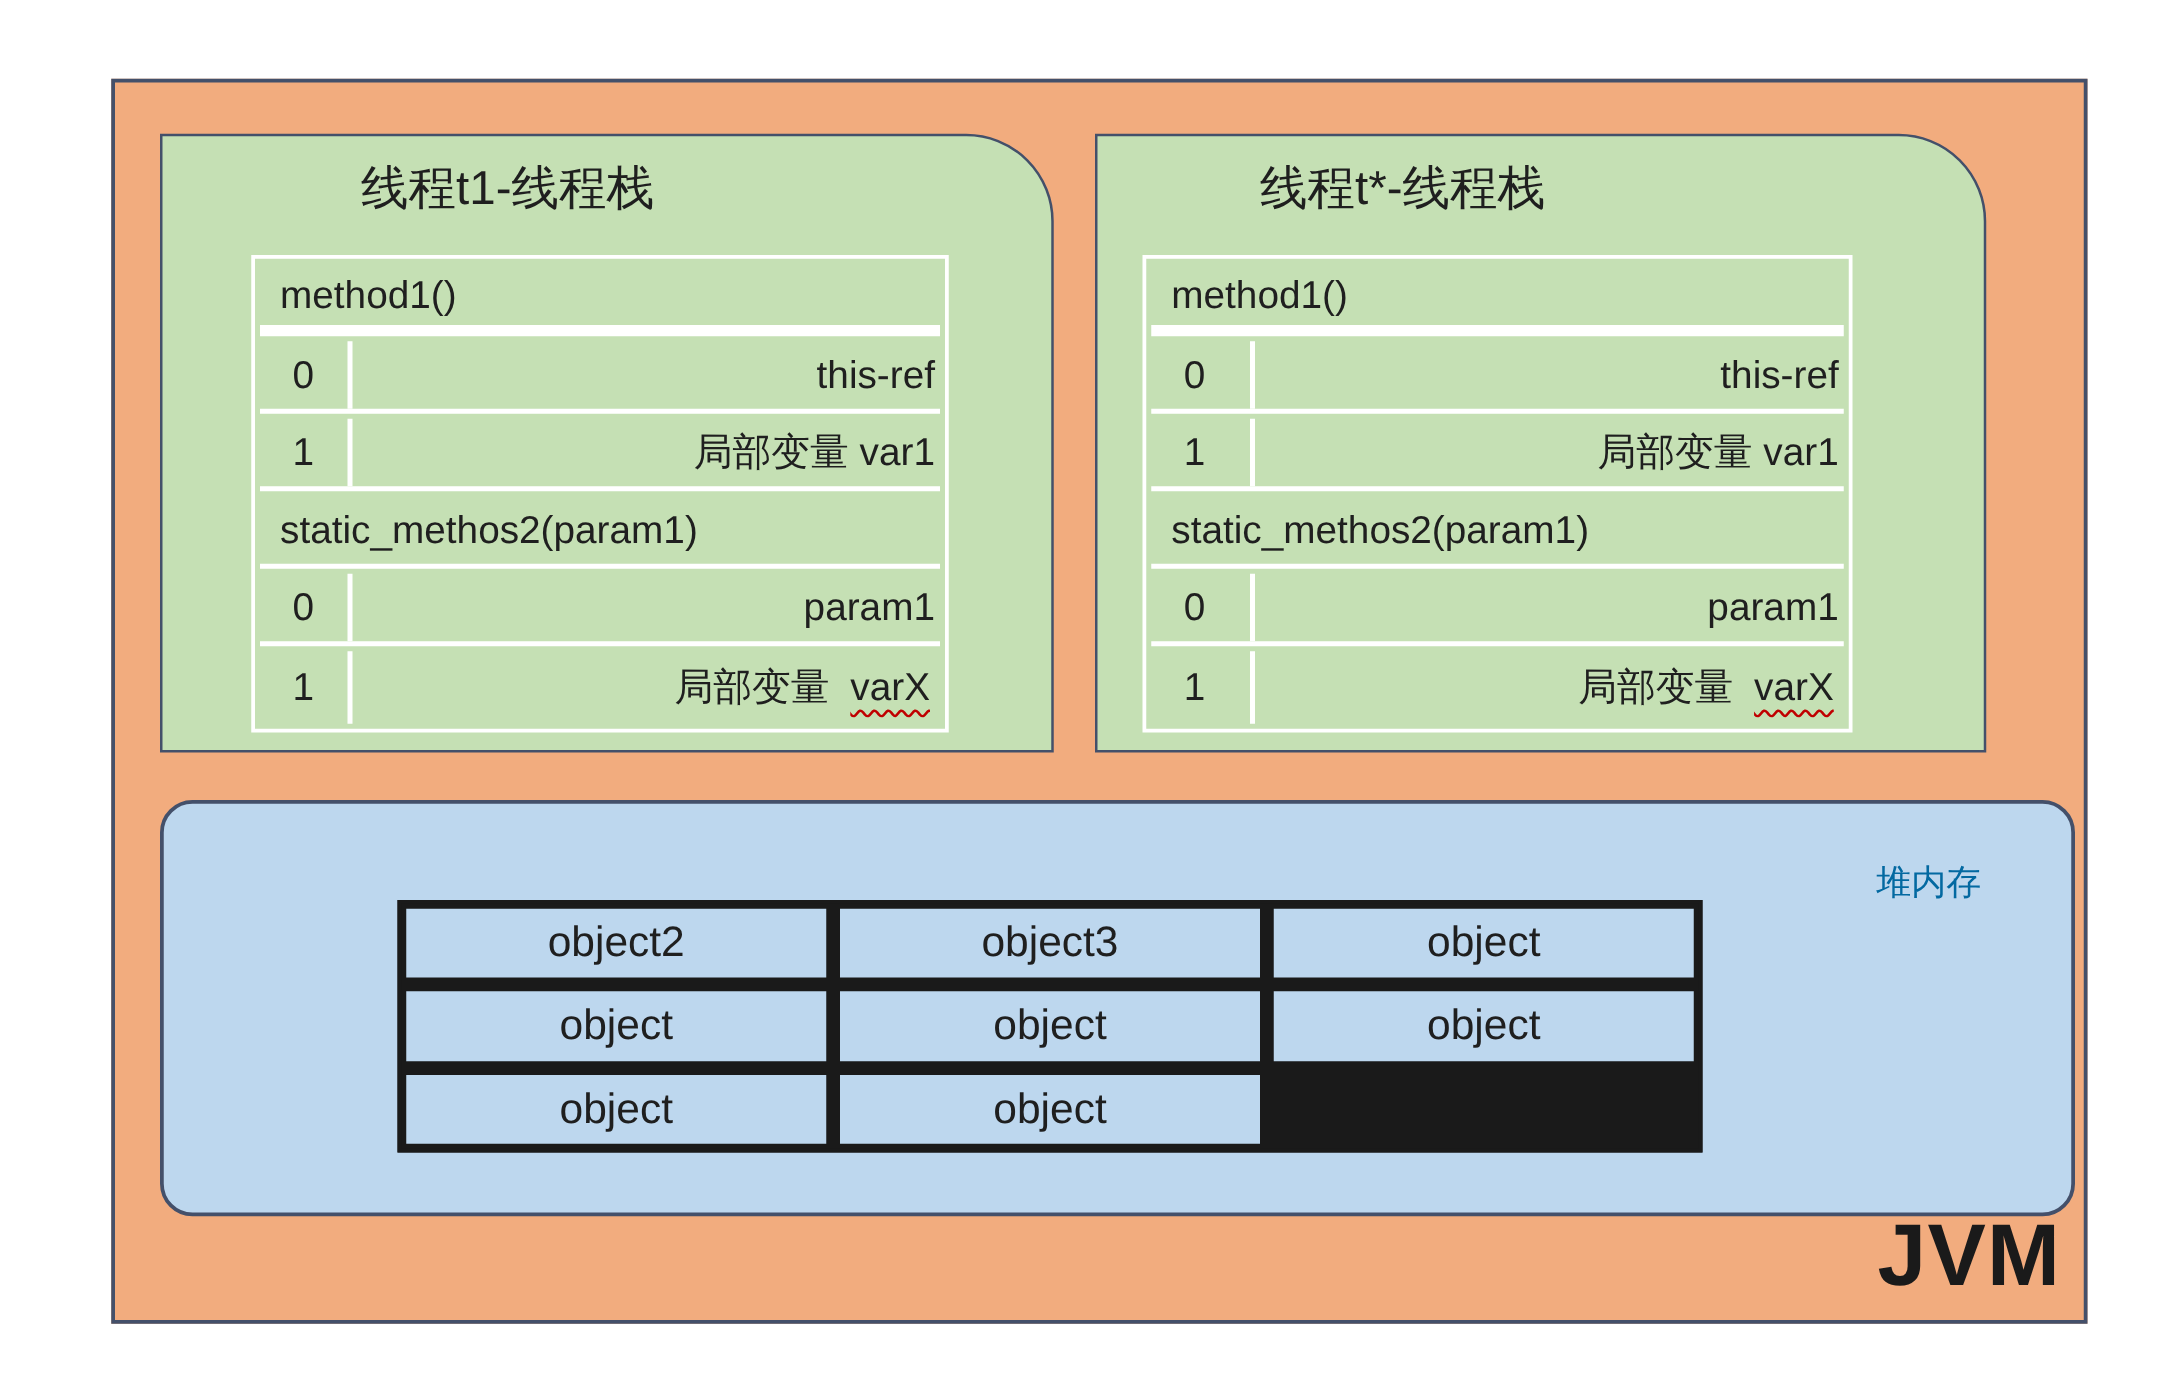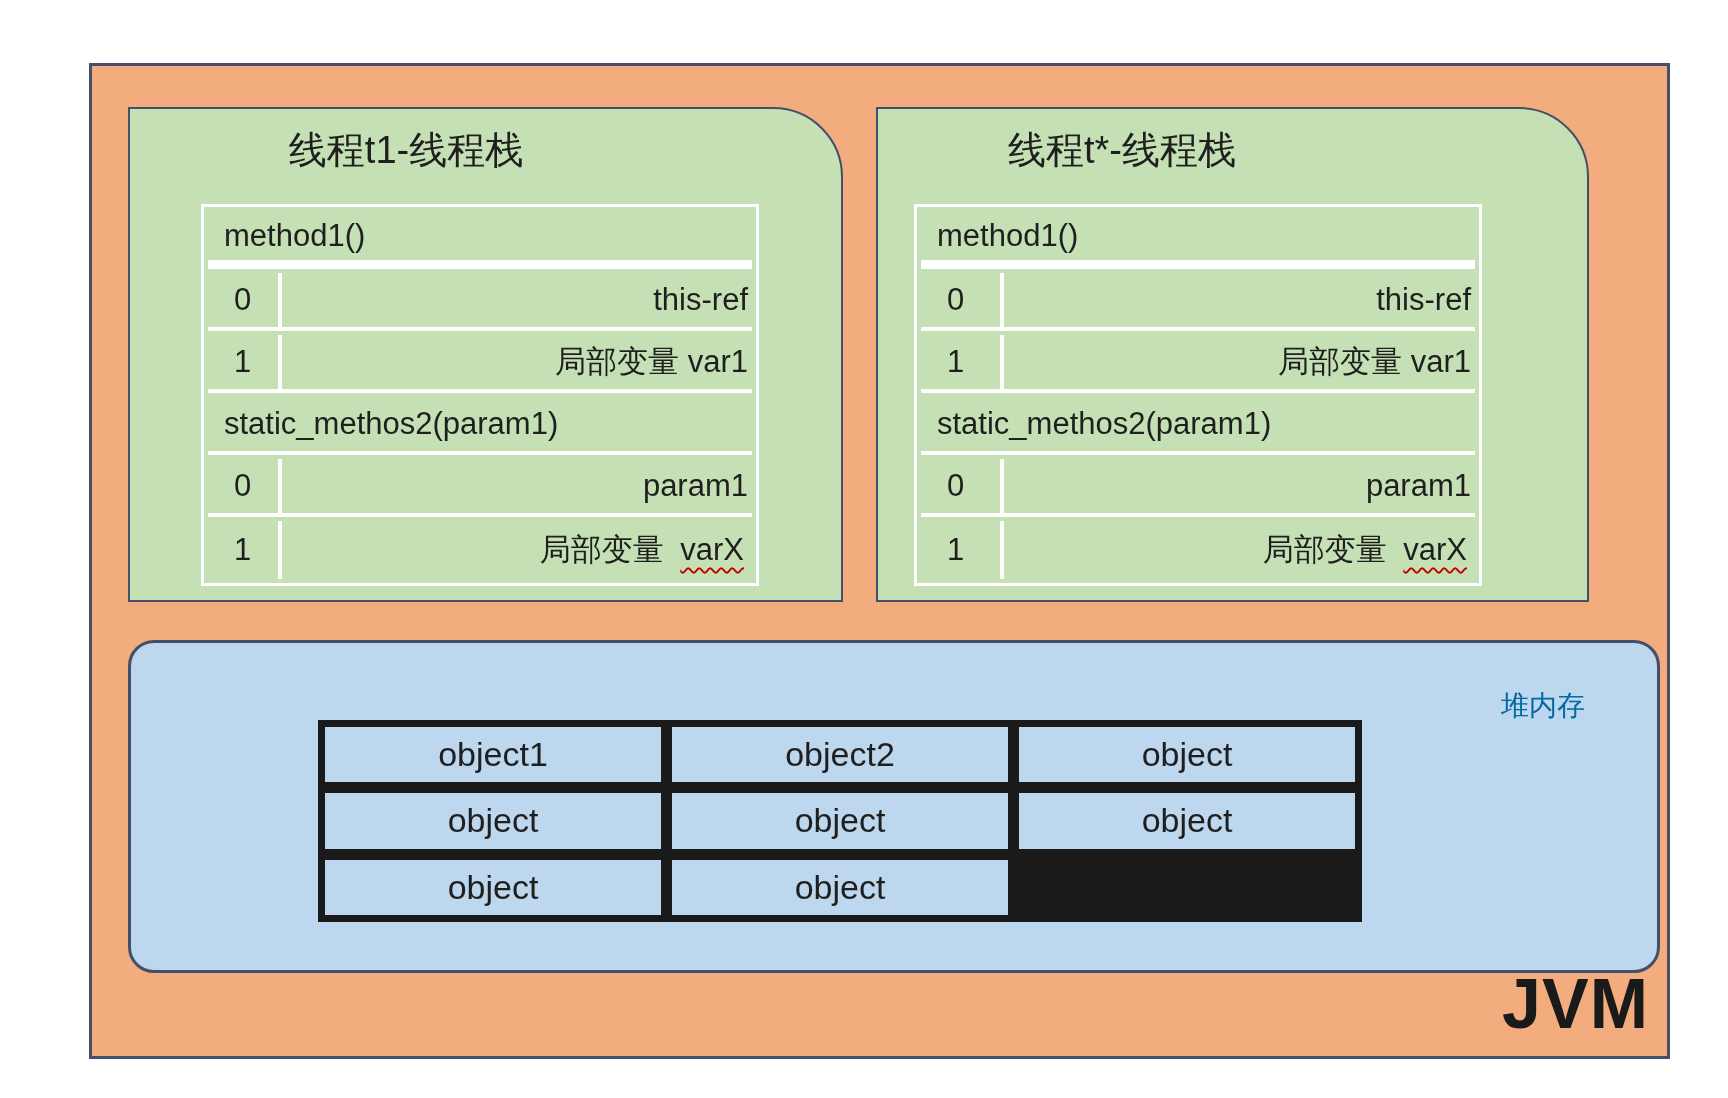--- a/index.html
+++ b/index.html
@@ -178,22 +178,22 @@
         <div class="srow slot">
           <div class="idx">1</div>
           <div class="val"><span>局部变量 </span><span class="mark">varX</span></div>
         </div>
       </div>
     </div>
 
     <div class="heap-box">
       <div class="heap-label">堆内存</div>
       <div class="heap-table">
-        <div class="heap-cell">object1</div>
         <div class="heap-cell">object2</div>
+        <div class="heap-cell">object3</div>
         <div class="heap-cell">object</div>
         <div class="heap-cell">object</div>
         <div class="heap-cell">object</div>
         <div class="heap-cell">object</div>
         <div class="heap-cell">object</div>
         <div class="heap-cell">object</div>
       </div>
     </div>
 
     <div class="jvm-label">JVM</div>

